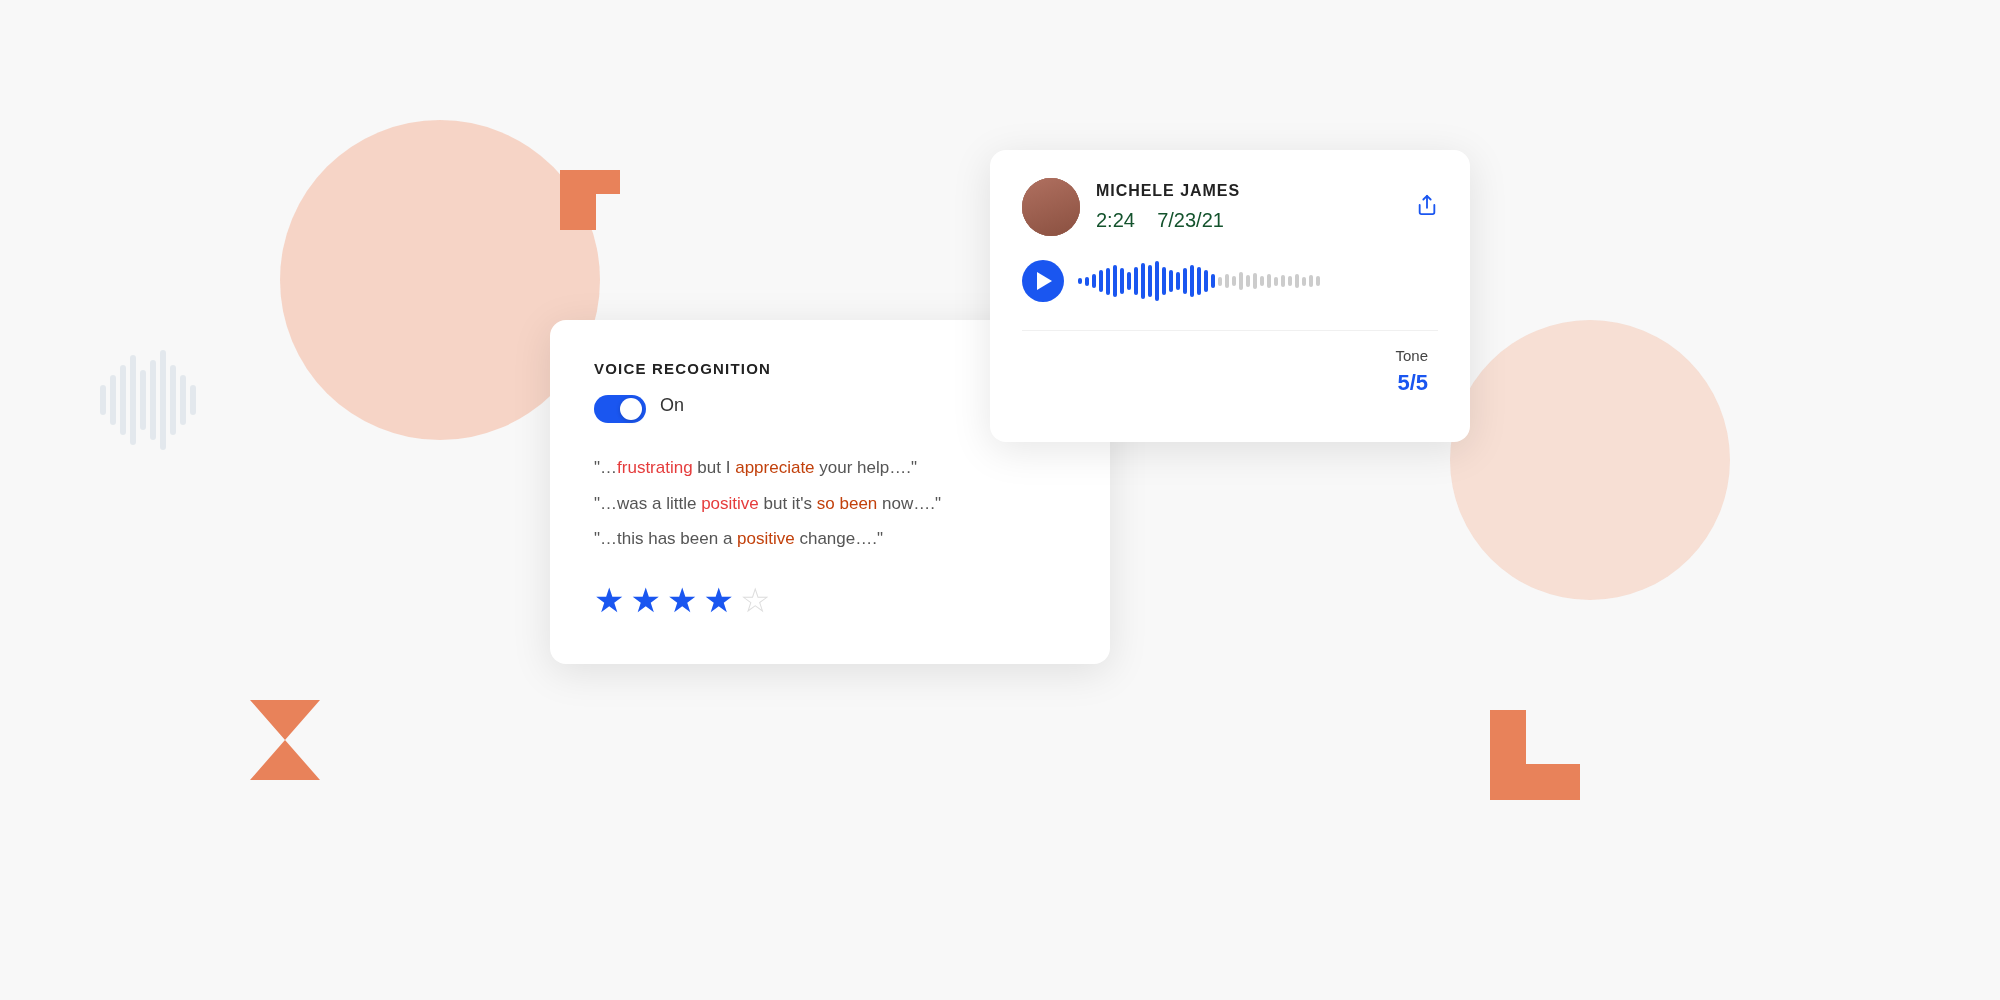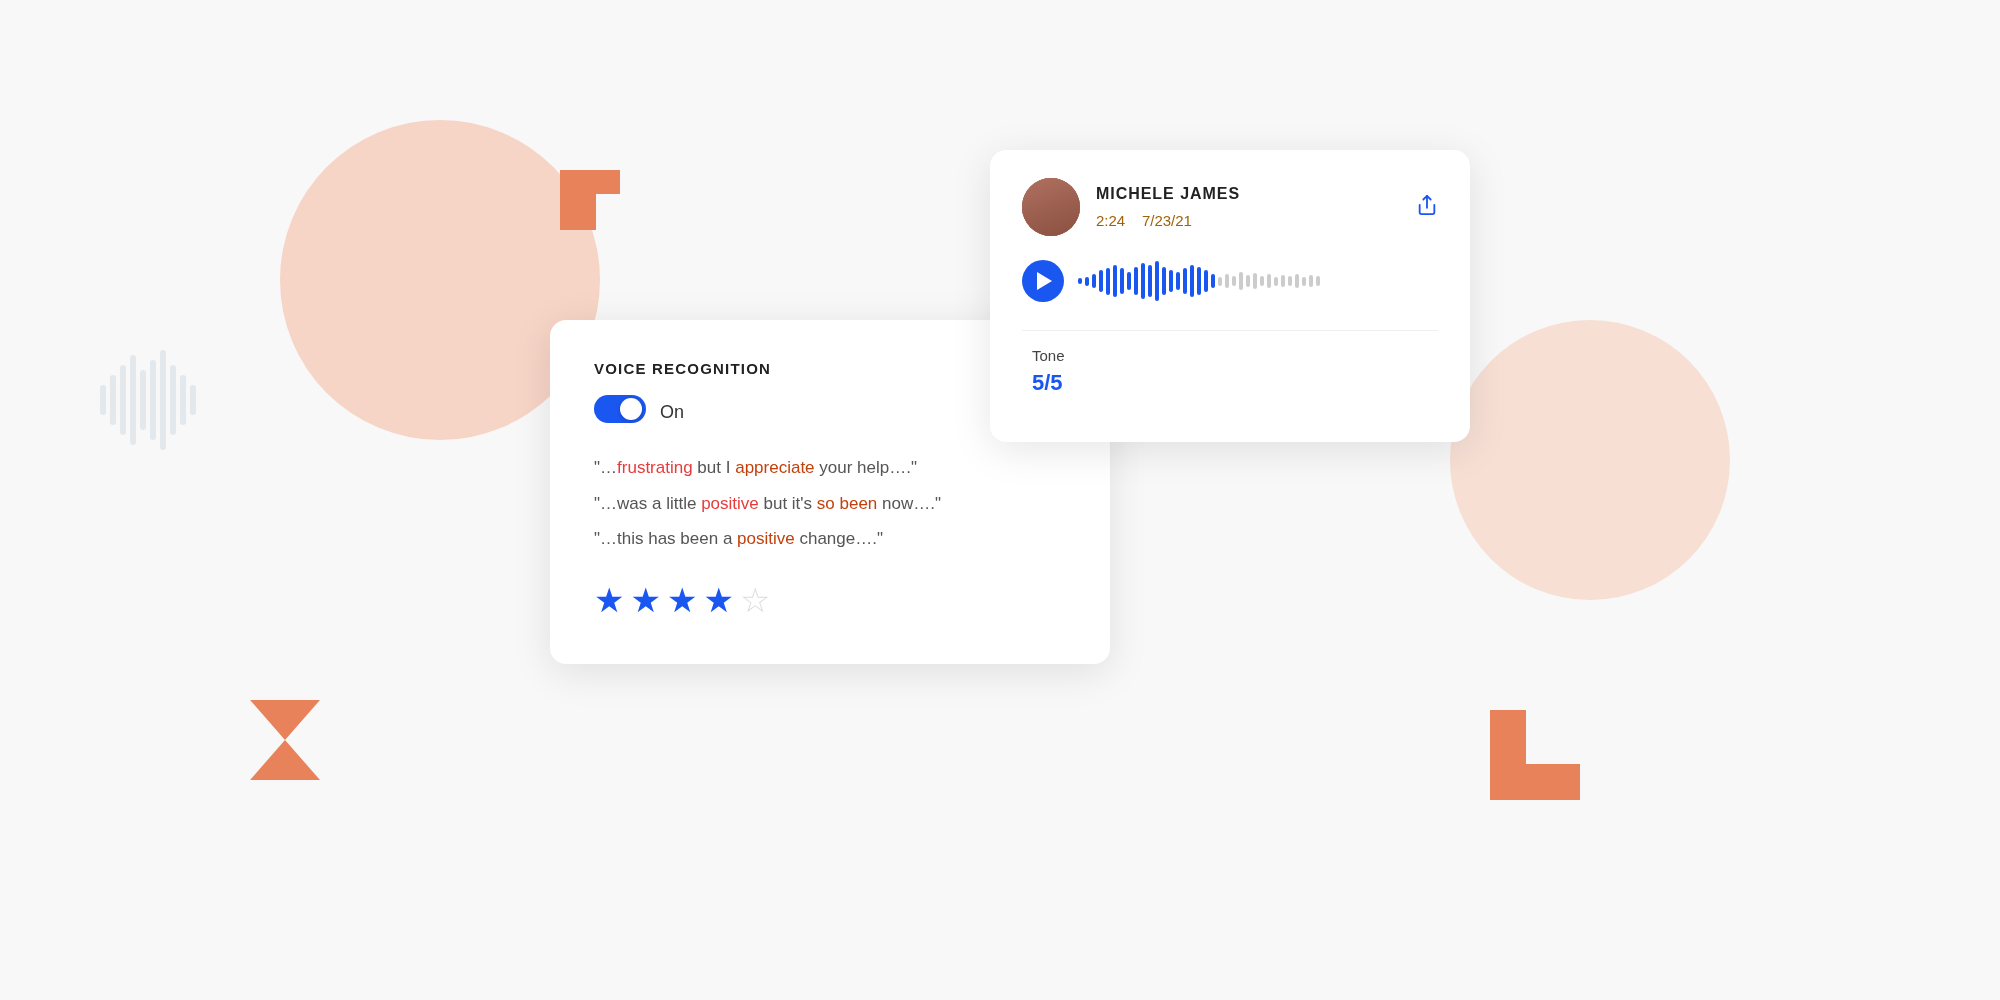--- a/index.html
+++ b/index.html
@@ -109,21 +109,21 @@
       font-size: 15px;
       font-weight: 800;
       letter-spacing: 0.08em;
       color: #222;
       text-transform: uppercase;
       margin-bottom: 18px;
     }
 
     .toggle-row {
       display: flex;
-      align-items: flex-end;
+      align-items: flex-start;
       gap: 14px;
       margin-bottom: 32px;
     }
 
     .toggle {
       width: 52px;
       height: 28px;
       background: #1a56f0;
       border-radius: 14px;
       position: relative;
@@ -266,22 +266,22 @@
 
     .call-user-info {}
     .call-user-name {
       font-size: 16px;
       font-weight: 800;
       letter-spacing: 0.06em;
       color: #222;
       text-transform: uppercase;
     }
     .call-user-meta {
-      font-size: 15px;
-      color: #a16207;
+      font-size: 20px;
+      color: #14532d;
       margin-top: 9px;
     }
 
     .share-icon {
       color: #1a56f0;
       font-size: 20px;
       cursor: pointer;
     }
 
     .audio-player {
@@ -319,21 +319,21 @@
       flex: 1;
     }
 
     .metrics-row {
       display: flex;
       border-top: 1px solid #f0f0f0;
     }
 
     .metric-item {
       flex: 1;
-      text-align: left;
+      text-align: right;
       padding: 16px 10px 10px;
       border-right: 1px solid #f0f0f0;
     }
     .metric-item:last-child {
       border-right: none;
     }
 
     .metric-label {
       font-size: 15px;
       color: #444;

